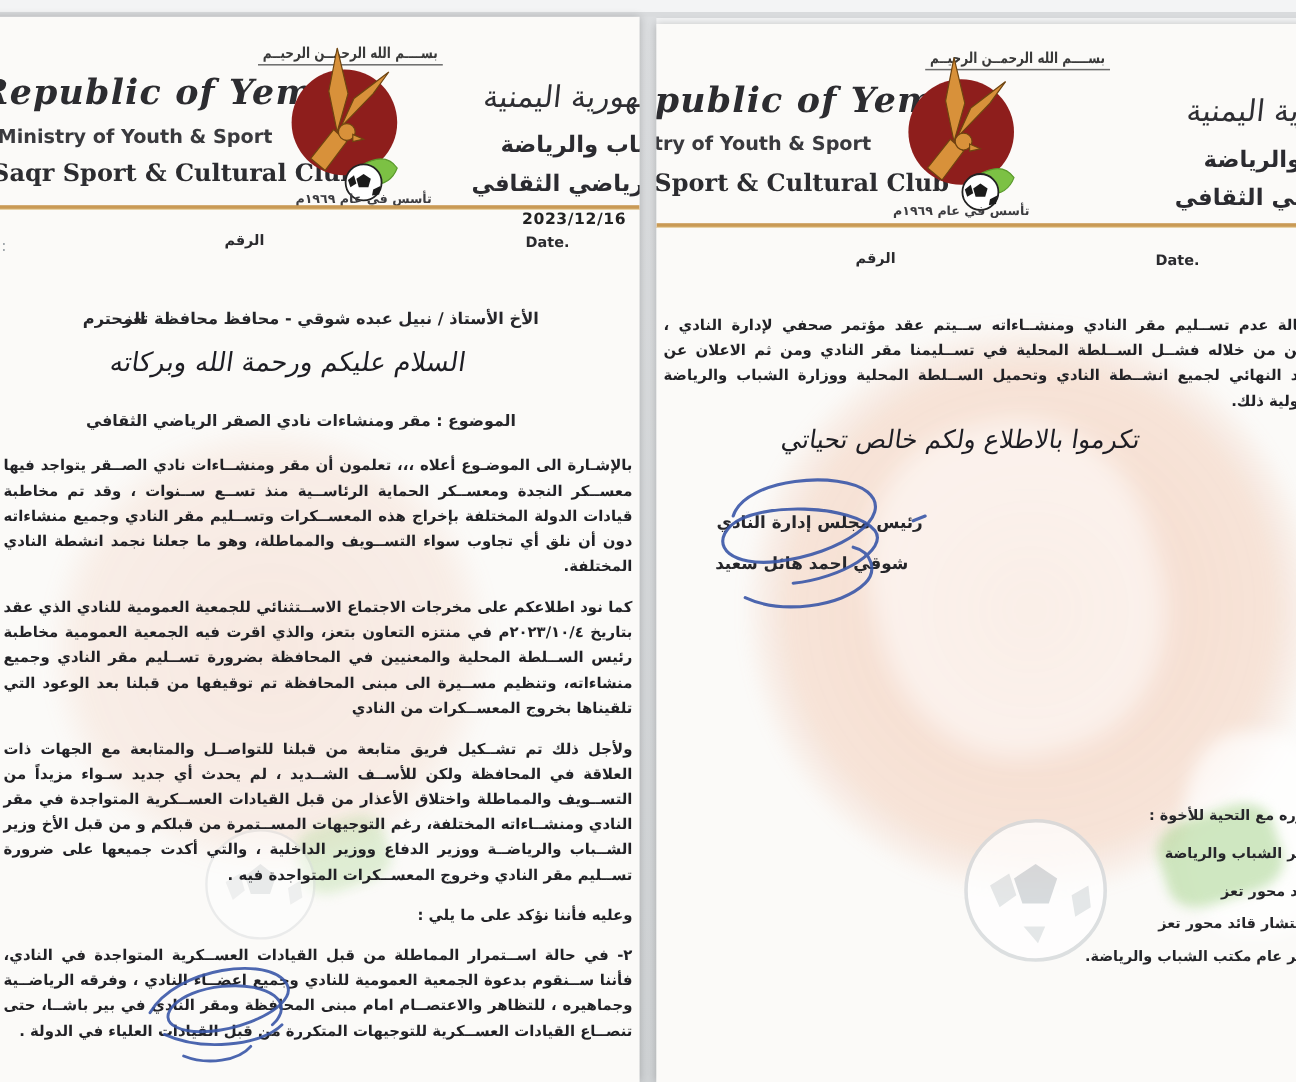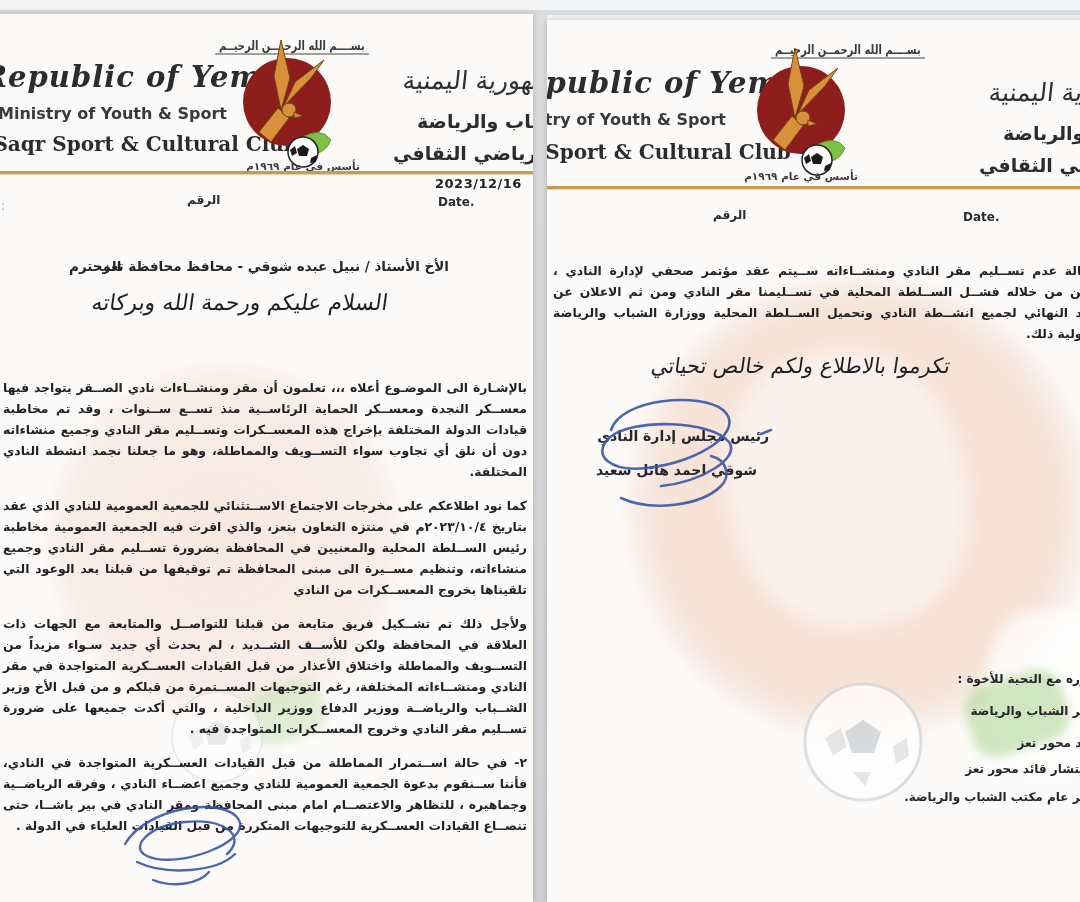--- a/index.html
+++ b/index.html
@@ -111,25 +111,27 @@
     <div class="abs dateval" style="left:470px;top:162px;text-align:center;">2023/12/16</div>
     <div class="abs meta" style="left:473px;top:181px;">Date.</div>
     <div class="abs meta ar" style="left:222px;top:179px;">الرقم</div>
     <div class="abs handmark" style="left:36px;top:184px;">:</div>
 
     <div class="abs addr ar" style="left:232px;top:244px;width:252px;text-align:right;">الأخ الأستاذ / نبيل عبده شوقي - محافظ محافظة تعز</div>
     <div class="abs addr ar" style="left:104px;top:244px;">المحترم</div>
 
     <div class="abs salut ar" style="left:178px;top:276px;width:245px;text-align:center;">السلام عليكم ورحمة الله وبركاته</div>
 
+    <div class="abs subject ar" style="left:160px;top:330px;width:305px;text-align:center;">الموضوع :  مقر ومنشاءات نادي الصقر الرياضي الثقافي</div>
 
     <div class="abs body-block ar" style="left:38px;top:363px;width:524px;">
       <p>بالإشـارة الى الموضـوع أعلاه ،،، تعلمون أن مقر ومنشــاءات نادي الصــقر يتواجد فيها معســكر النجدة ومعســكر الحماية الرئاســية منذ تســع ســنوات ، وقد تم مخاطبة قيادات الدولة المختلفة بإخراج هذه المعســكرات وتســليم مقر النادي وجميع منشاءاته دون أن نلق أي تجاوب سواء التســويف والمماطلة، وهو ما جعلنا نجمد انشطة النادي المختلفة.</p>
       <p>كما نود اطلاعكم على مخرجات الاجتماع الاســتثنائي للجمعية العمومية للنادي الذي عقد بتاريخ ٢٠٢٣/١٠/٤م في منتزه التعاون بتعز، والذي اقرت فيه الجمعية العمومية مخاطبة رئيس الســلطة المحلية والمعنيين في المحافظة بضرورة تســليم مقر النادي وجميع منشاءاته، وتنظيم مســيرة الى مبنى المحافظة تم توقيفها من قبلنا بعد الوعود التي تلقيناها بخروج المعســكرات من النادي</p>
       <p>ولأجل ذلك تم تشــكيل فريق متابعة من قبلنا للتواصــل والمتابعة مع الجهات ذات العلاقة في المحافظة ولكن للأســف الشــديد ، لم يحدث أي جديد سـواء مزيداً من التســويف والمماطلة واختلاق الأعذار من قبل القيادات العســكرية المتواجدة في مقر النادي ومنشــاءاته المختلفة، رغم التوجيهات المســتمرة من قبلكم و من قبل الأخ وزير الشــباب والرياضــة ووزير الدفاع ووزير الداخلية ، والتي أكدت جميعها على ضرورة تســليم مقر النادي وخروج المعســكرات المتواجدة فيه .</p>
+      <p class="item">وعليه فأننا نؤكد على ما يلي :</p>
       <p class="item">٢- في حالة اســتمرار المماطلة من قبل القيادات العســكرية المتواجدة في النادي، فأننا ســنقوم بدعوة الجمعية العمومية للنادي وجميع اعضــاء النادي ، وفرقه الرياضــية وجماهيره ، للتظاهر والاعتصــام امام مبنى المحافظة ومقر النادي في بير باشــا، حتى تنصــاع القيادات العســكرية للتوجيهات المتكررة من قبل القيادات العلياء في الدولة .</p>
 
     </div>
 
     <svg class="abs" style="left:142px;top:778px;" width="165" height="100" viewBox="0 0 165 100">
       <g fill="none" stroke="#3a57a8" stroke-width="2.4" stroke-linecap="round" opacity=".9">
         <path d="M18 52 C40 14 118 4 132 28 C144 50 70 78 40 64 C22 56 40 34 78 30 C118 26 140 44 120 62"></path>
         <path d="M30 70 C60 84 110 80 128 62"></path>
         <path d="M46 88 C66 96 92 92 102 80"></path>
       </g>

